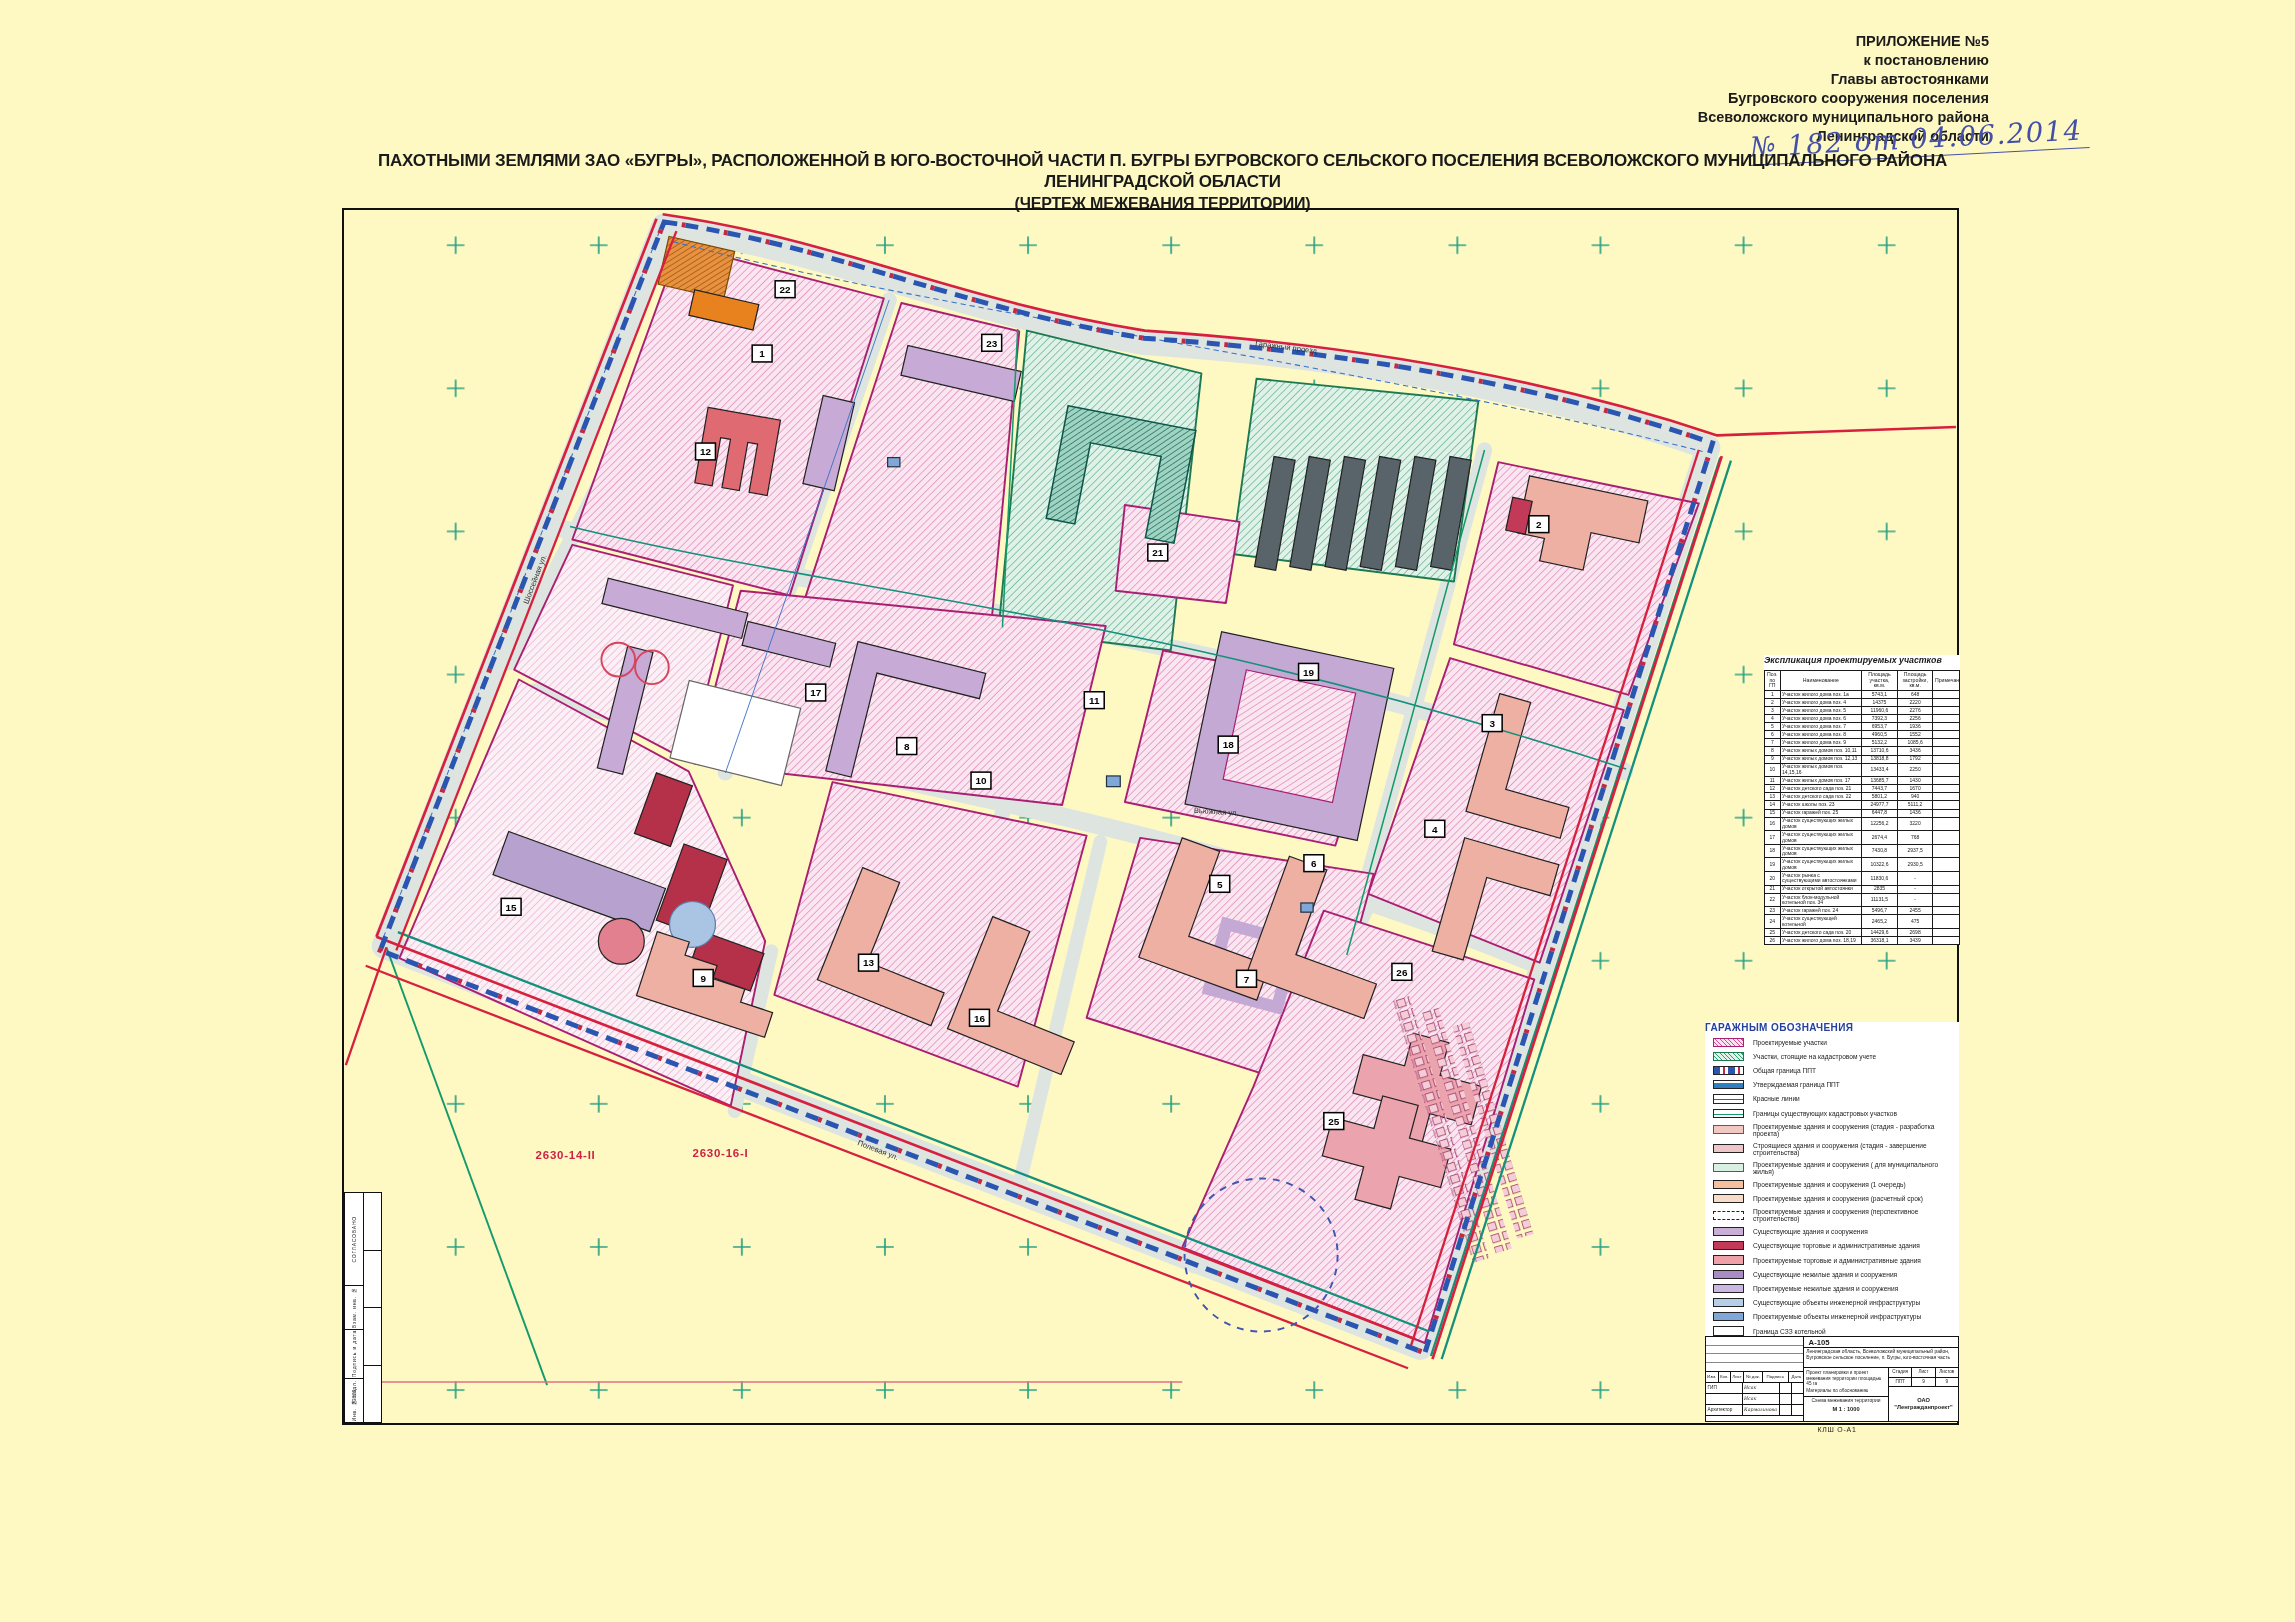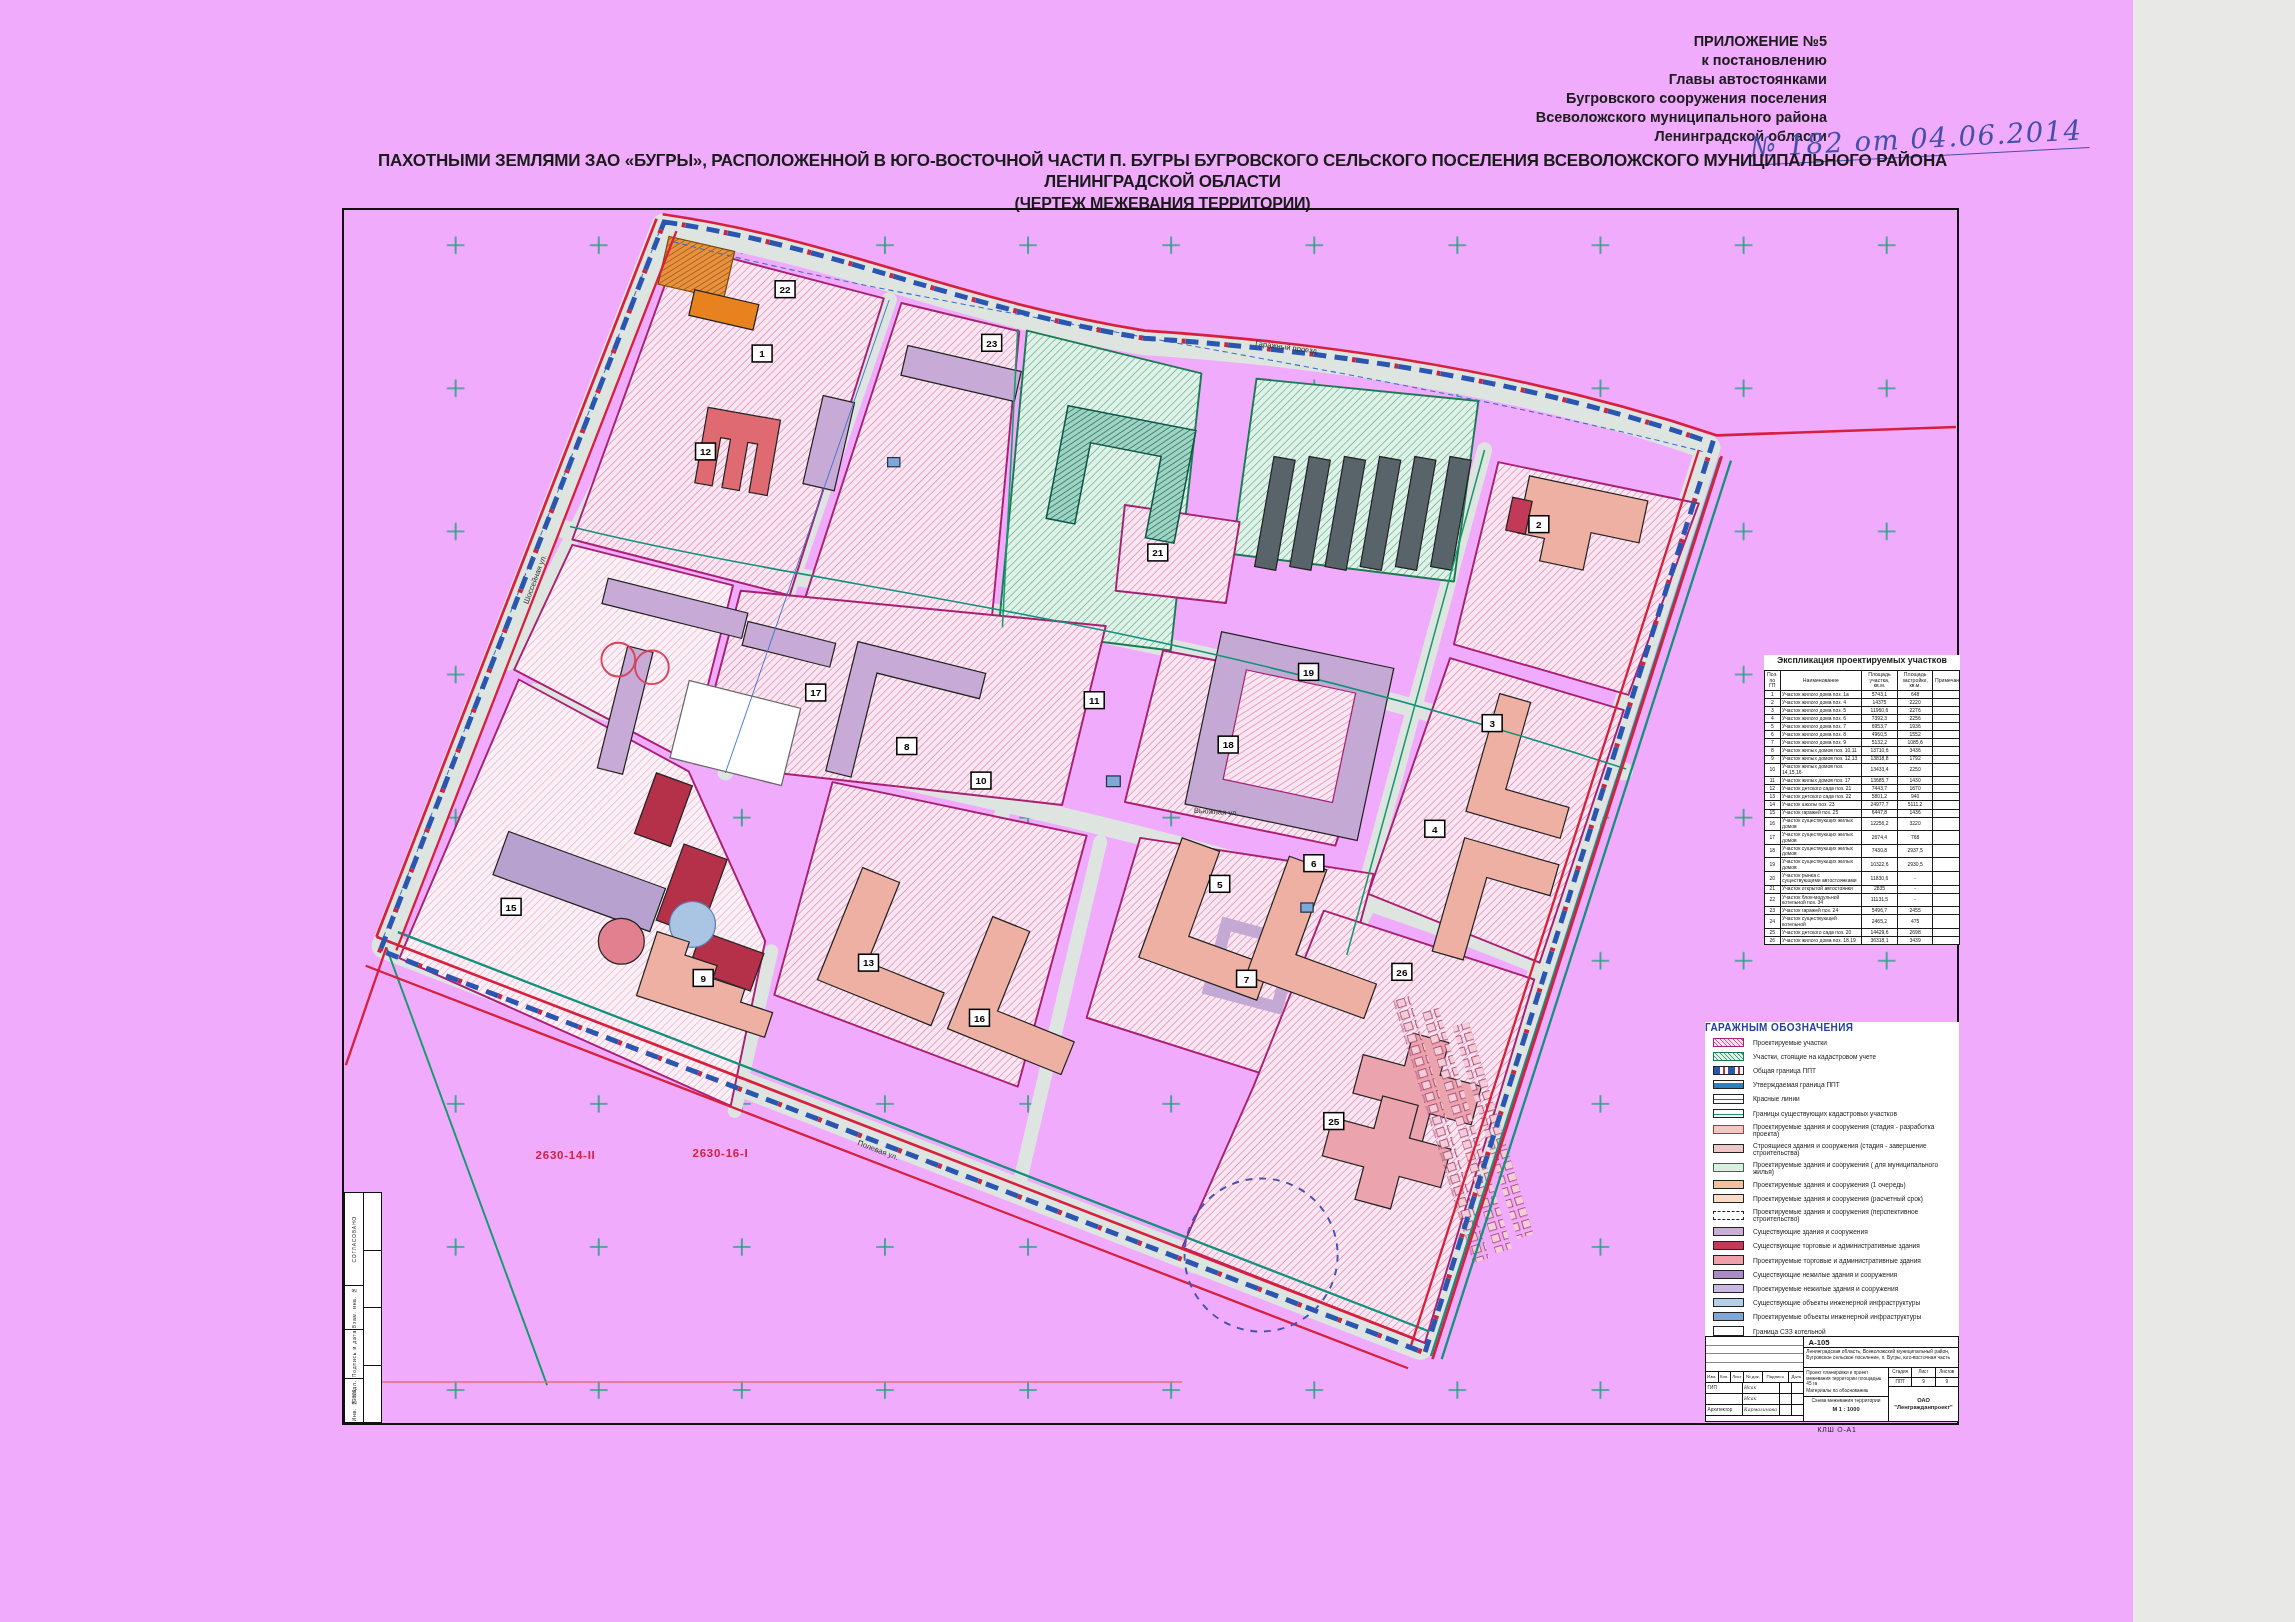--- a/index.html
+++ b/index.html
@@ -1,34 +1,34 @@
 <!DOCTYPE html>
 <html style="font-size:12.2px"><head>
 <meta charset="utf-8">
 <style>
   html,body{margin:0;padding:0;background:#e8e8e6;}
-  #page{position:relative;width:2133px;height:1623px;background:#f0abfc;overflow:hidden;
+  #page{position:relative;width:2295px;height:1623px;background:#fef9c3;overflow:hidden;
         font-family:"Liberation Sans", sans-serif;color:#1a1a1a;}
   
   #annot{position:absolute;right:306px;top:32px;text-align:right;font-size:14.5px;font-weight:700;
          line-height:19px;color:#1c1c1c;}
   #handwrite{position:absolute;left:1748px;top:122px;font-family:"DejaVu Serif",serif;
              font-style:italic;font-size:27.5px;color:#4450a8;transform:rotate(-3deg);
              letter-spacing:1.5px;border-bottom:1.5px solid #4450a8;padding:0 6.1px 1.5px 1.5px;}
   
   #title{position:absolute;left:344px;top:150px;width:1637px;text-align:center;
          font-size:17px;font-weight:700;line-height:21.4px;letter-spacing:-0.2px;}
   #title .t3{font-size:16px;}
   
   #frame{position:absolute;left:342px;top:208px;width:1617px;height:1217px;
          border:2.3px solid #111;background:transparent;box-sizing:border-box;}
   #mapsvg{position:absolute;left:342px;top:208px;width:1617px;height:1217px;}
   
   #expl{position:absolute;left:1764px;top:655px;width:196px;background:#fff;}
-  #expl .ttl{font-size:8.8px;font-weight:700;text-align:center;margin:0 0 5px 0;}
+  #expl .ttl{font-size:8.8px;font-weight:700;margin:0 0 5px 0;font-style:italic;}
   #expl table{border-collapse:collapse;width:100%;table-layout:fixed;}
   #expl th,#expl td{border:0.8px solid #1a1a1a;font-size:5px;line-height:1.1;
         padding:0.8px 1.5px;text-align:center;font-weight:400;overflow:hidden;}
   #expl th{font-size:5.2px;}
   #expl td.nm{text-align:left;}
   
   #legend{position:absolute;left:1705px;top:1022px;width:254px;background:#fff;}
   #legend .ttl{font-size:10px;font-weight:700;color:#27419b;margin:0 0 4.6px 0;letter-spacing:0.4px;}
   .lgrow{display:flex;align-items:center;gap:9.2px;margin:0 0 5px 7.7px;}
   .lgl{font-size:6.6px;color:#222;}

